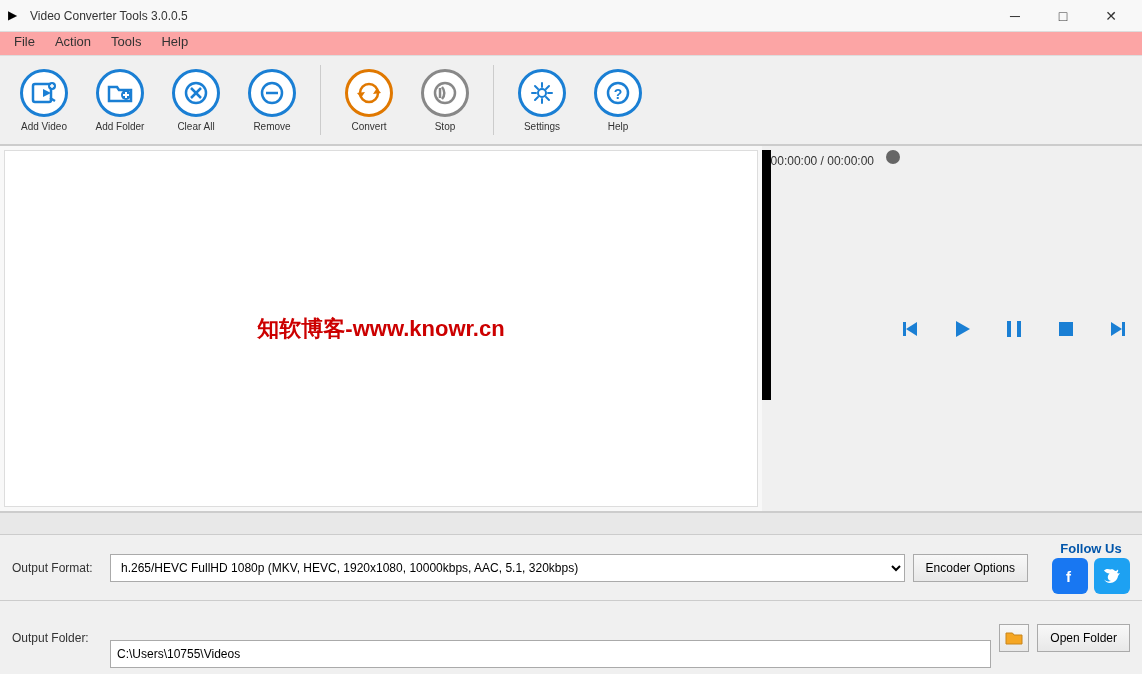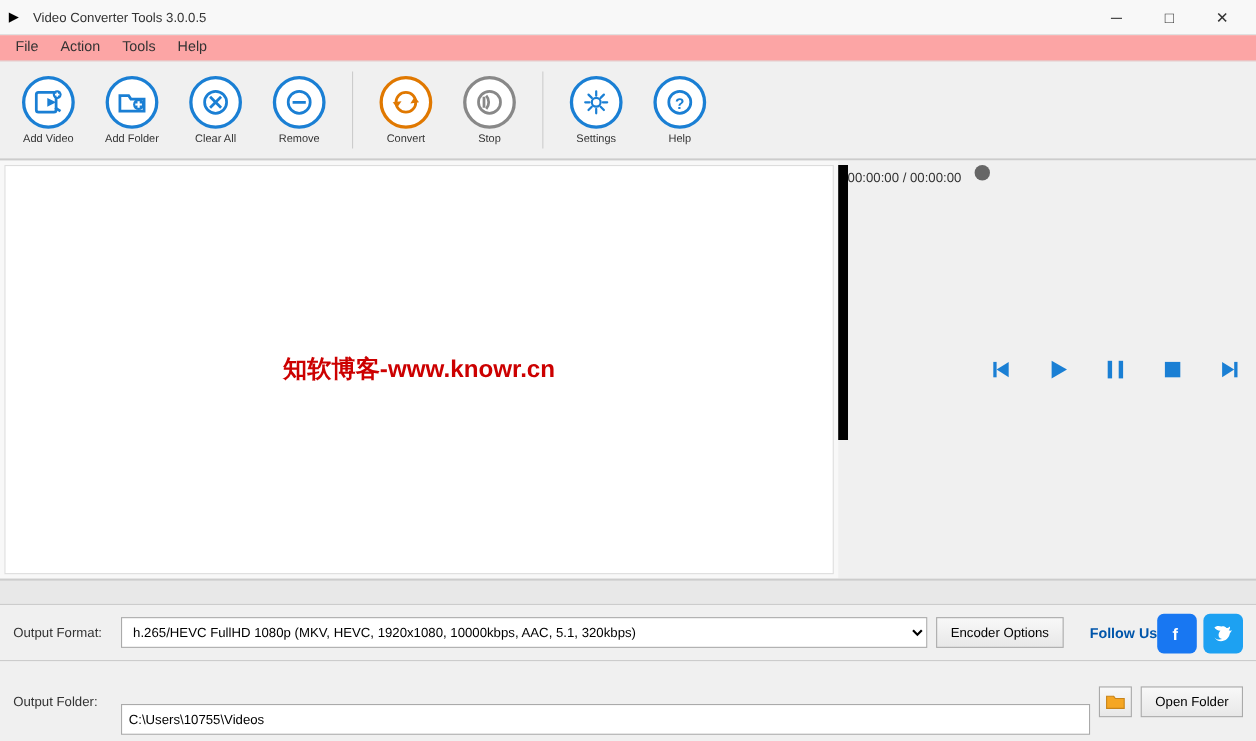--- a/index.html
+++ b/index.html
@@ -468,21 +468,21 @@
   <div class="progress-section"></div>
   <div class="bottom-content">
 
     <div class="format-section">
       <span class="format-label">Output Format:</span>
       <select class="format-select">
         <option value="h.265/HEVC FullHD 1080p (MKV, HEVC, 1920x1080, 10000kbps, AAC, 5.1, 320kbps)">h.265/HEVC FullHD 1080p (MKV, HEVC, 1920x1080, 10000kbps, AAC, 5.1, 320kbps)</option>
       </select>
       <button class="encoder-btn">Encoder Options</button>
 
-      <div style="display:flex; flex-direction:row; align-items:center; margin-left:16px;">
+      <div style="display:flex; flex-direction:column; align-items:center; margin-left:16px;">
         <span style="font-size:13px; color:#0055aa; font-weight:bold;">Follow Us</span>
         <div style="display:flex; gap:6px; margin-top:2px;">
           <div class="social-icon fb-icon">
             <svg width="20" height="20" viewBox="0 0 20 20" fill="white">
               <text x="6" y="16" font-size="15" font-weight="bold" fill="white">f</text>
             </svg>
           </div>
           <div class="social-icon tw-icon">
             <svg width="20" height="20" viewBox="0 0 20 20" fill="white">
               <path d="M2 4.5 C3 6 5 7.5 7.5 7.5 C5 10 5 14 9 15 C6 16 3 15 2 13 C3 15.5 5.5 17 8 17 C12 17 15.5 14 16 10 L18 7 C17 7.5 16 7.5 15 7 C16 6 16.5 4.5 16 3.5 C15 4.5 14 5 13 5 C12 3.5 10 3 8.5 3.5 C6 2.5 3 3 2 4.5Z" fill="white"></path>

